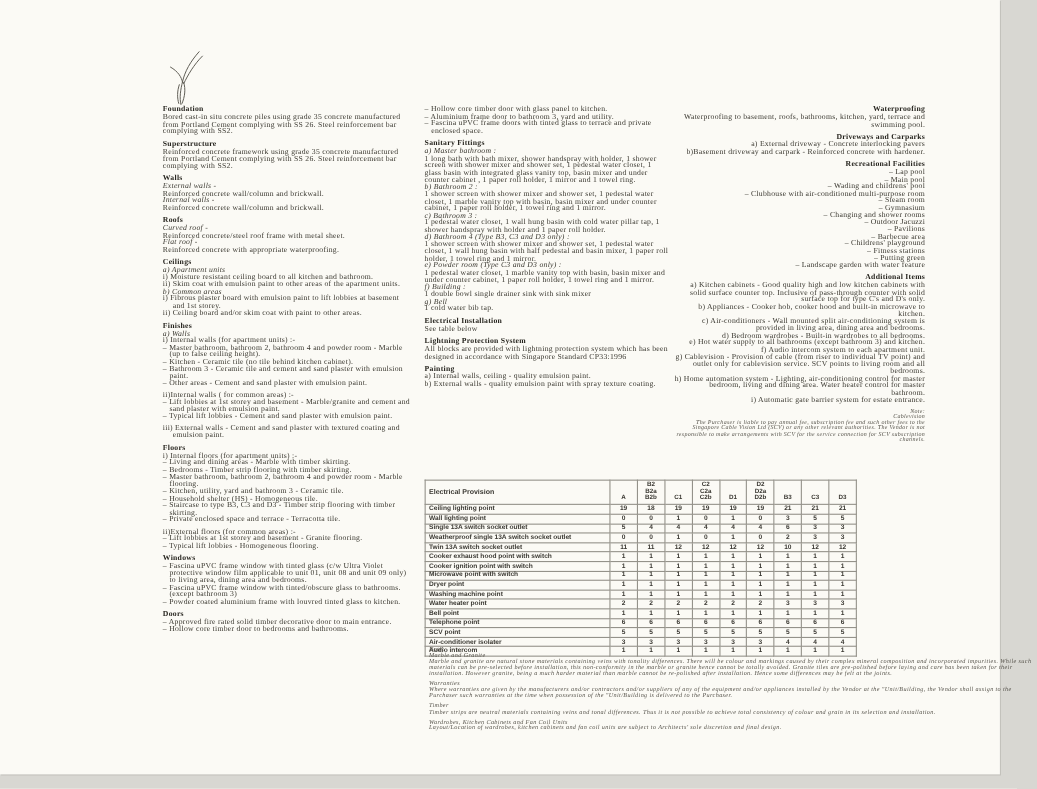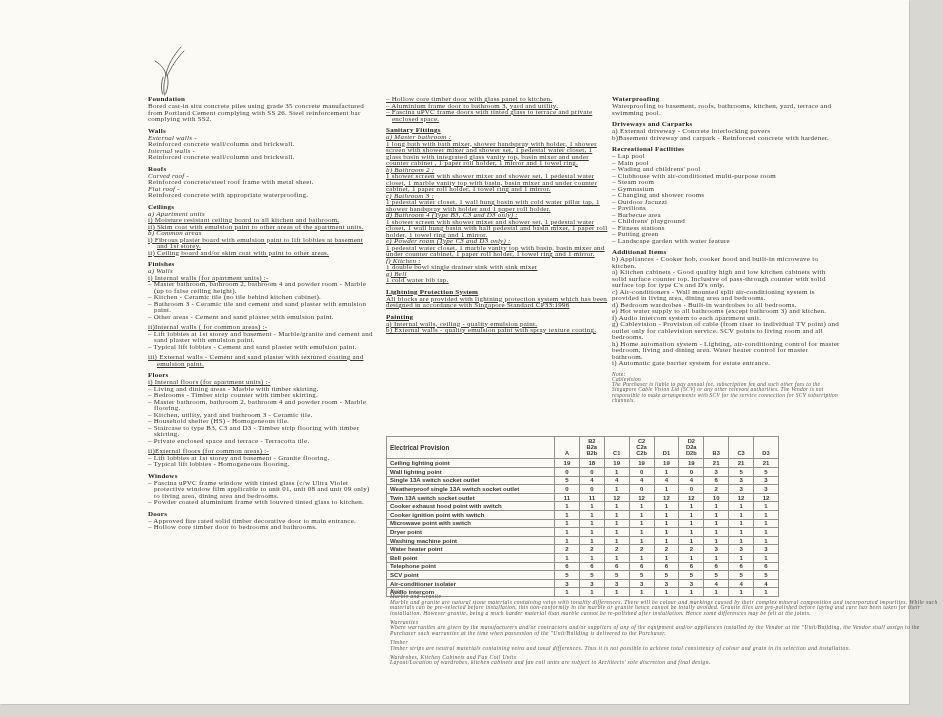--- a/index.html
+++ b/index.html
@@ -14,29 +14,29 @@
     box-shadow:1px 1px 0 #c3c2bc;
   }
   .logo{position:absolute;left:150px;top:44px;width:48px;height:54px;}
   .logo svg{width:100%;height:100%;}
 
   .col{
     position:absolute;top:96px;color:#39372f;
     font-size:7px;line-height:6.5px;letter-spacing:0.25px;
   }
   #col1{left:148px;width:227px;}
-  #col2{left:386px;width:223px;text-decoration:underline;}
-  #col3{left:612px;width:229px;}
+  #col2{left:386px;width:223px;}
+  #col3{left:612px;width:229px;text-align:right;}
 
   .section{margin-bottom:5px;}
   .shead{font-weight:bold;color:#211f19;margin:0 0 0.5px 0;}
   .ln{margin:0;}
   .ln.i{font-style:italic;}
   .ln.d{padding-left:6px;text-indent:-6px;}
-  .ln.n{padding-left:9px;text-indent:-9px;text-decoration:underline;}
+  .ln.n{padding-left:9px;text-indent:-9px;}
   .ln.g{height:4px;}
   .ln.sn{font-style:italic;font-size:5.4px;line-height:5.3px;color:#55524a;letter-spacing:0.3px;}
 
   .table-wrap{
     position:absolute;left:386px;top:436px;width:393px;background:#fbfaf5;
   }
   table{border-collapse:collapse;width:100%;table-layout:fixed;
     font-family:"Liberation Sans", sans-serif;color:#3b3933;}
   th,td{border:0.7px solid #94928a;}
   col.lblcol{width:168px;}
@@ -68,20 +68,24 @@
     <path d="M16 30 C14 38 13 45 14.5 51"></path>
     <path d="M17 31 C19 37 18 44 15.5 50"></path>
     <path d="M13 33 C11 39 11 45 12.5 50"></path>
   </svg>
 </div>
 
 <div id="col1" class="col">
     <div class="section">
       <div class="shead">Foundation</div>
       <div class="ln p">Bored cast-in situ concrete piles using grade 35 concrete manufactured from Portland Cement complying with SS 26. Steel reinforcement bar complying with SS2.</div>
+    </div>
+    <div class="section">
+      <div class="shead">Superstructure</div>
+      <div class="ln p">Reinforced concrete framework using grade 35 concrete manufactured from Portland Cement complying with SS 26. Steel reinforcement bar complying with SS2.</div>
     </div>
     <div class="section">
       <div class="shead">Walls</div>
       <div class="ln i">External walls -</div>
       <div class="ln p">Reinforced concrete wall/column and brickwall.</div>
       <div class="ln i">Internal walls -</div>
       <div class="ln p">Reinforced concrete wall/column and brickwall.</div>
     </div>
     <div class="section">
       <div class="shead">Roofs</div>
@@ -111,34 +115,35 @@
       <div class="ln n">ii)Internal walls ( for common areas) :-</div>
       <div class="ln d">– Lift lobbies at 1st storey and basement - Marble/granite and cement and sand plaster with emulsion paint.</div>
       <div class="ln d">– Typical lift lobbies - Cement and sand plaster with emulsion paint.</div>
       <div class="ln g"></div>
       <div class="ln n">iii)  External walls - Cement and sand plaster with textured coating and emulsion paint.</div>
     </div>
     <div class="section">
       <div class="shead">Floors</div>
       <div class="ln n">i)  Internal floors (for apartment units) :-</div>
       <div class="ln d">–  Living and dining areas - Marble with timber skirting.</div>
-      <div class="ln d">–  Bedrooms - Timber strip counter with timber skirting.</div>
+      <div class="ln d">–  Bedrooms - Timber strip flooring with timber skirting.</div>
       <div class="ln d">–  Master bathroom, bathroom 2, bathroom 4 and powder room - Marble flooring.</div>
       <div class="ln d">–  Kitchen, utility, yard and bathroom 3 - Ceramic tile.</div>
       <div class="ln d">–  Household shelter (HS) - Homogeneous tile.</div>
       <div class="ln d">– Staircase to type B3, C3 and D3 - Timber strip flooring with timber skirting.</div>
       <div class="ln d">– Private enclosed space and terrace - Terracotta tile.</div>
       <div class="ln g"></div>
       <div class="ln n">ii)External floors (for common areas) :-</div>
       <div class="ln d">– Lift lobbies at 1st storey and basement - Granite flooring.</div>
       <div class="ln d">– Typical lift lobbies - Homogeneous flooring.</div>
     </div>
     <div class="section">
       <div class="shead">Windows</div>
       <div class="ln d">– Fascina uPVC frame window with tinted glass (c/w Ultra Violet protective window film applicable to unit 01, unit 08 and unit 09 only) to living area, dining area and bedrooms.</div>
+      <div class="ln d">– Fascina uPVC frame window with tinted/obscure glass to bathrooms.(except bathroom 3)</div>
       <div class="ln d">– Powder coated aluminium frame with louvred tinted glass to kitchen.</div>
     </div>
     <div class="section">
       <div class="shead">Doors</div>
       <div class="ln d">– Approved fire rated solid timber decorative door to main entrance.</div>
       <div class="ln d">– Hollow core timber door to bedrooms and bathrooms.</div>
     </div>
   </div>
 <div id="col2" class="col">
     <div class="section">
@@ -151,24 +156,28 @@
       <div class="ln i">a) Master bathroom :</div>
       <div class="ln p">1 long bath with bath mixer, shower handspray with holder, 1 shower screen with shower mixer and shower set, 1 pedestal water closet, 1 glass basin with integrated glass vanity top, basin mixer and under counter cabinet , 1 paper roll holder, 1 mirror and 1 towel ring.</div>
       <div class="ln i">b) Bathroom 2 :</div>
       <div class="ln p">1 shower screen with shower mixer and shower set, 1 pedestal water closet, 1 marble vanity top with basin, basin mixer and under counter cabinet, 1 paper roll holder, 1 towel ring and 1 mirror.</div>
       <div class="ln i">c) Bathroom 3 :</div>
       <div class="ln p">1 pedestal water closet, 1 wall hung basin with cold water pillar tap, 1 shower handspray with holder and 1 paper roll holder.</div>
       <div class="ln i">d) Bathroom 4 (Type B3, C3 and D3 only) :</div>
       <div class="ln p">1 shower screen with shower mixer and shower set, 1 pedestal water closet, 1 wall hung basin with half pedestal and basin mixer, 1 paper roll holder, 1 towel ring and 1 mirror.</div>
       <div class="ln i">e) Powder room (Type C3 and D3 only) :</div>
       <div class="ln p">1 pedestal water closet, 1 marble vanity top with basin, basin mixer and under counter cabinet, 1 paper roll holder, 1 towel ring and 1 mirror.</div>
-      <div class="ln i">f) Kitchen :</div>
+      <div class="ln i">f) Building :</div>
       <div class="ln p">1 double bowl single drainer sink with sink mixer</div>
       <div class="ln i">g) Bell</div>
       <div class="ln p">1 cold water bib tap.</div>
+    </div>
+    <div class="section">
+      <div class="shead">Electrical Installation</div>
+      <div class="ln p">See table below</div>
     </div>
     <div class="section">
       <div class="shead">Lightning Protection System</div>
       <div class="ln p">All blocks are provided with lightning protection system which has been designed in accordance with Singapore Standard CP33:1996</div>
     </div>
     <div class="section">
       <div class="shead">Painting</div>
       <div class="ln p">a) Internal walls, ceiling - quality emulsion paint.</div>
       <div class="ln p">b) External walls - quality emulsion paint with spray texture coating.</div>
     </div>
@@ -195,22 +204,22 @@
       <div class="ln d">– Outdoor Jacuzzi</div>
       <div class="ln d">– Pavilions</div>
       <div class="ln d">– Barbecue area</div>
       <div class="ln d">– Childrens' playground</div>
       <div class="ln d">– Fitness stations</div>
       <div class="ln d">– Putting green</div>
       <div class="ln d">– Landscape garden with water feature</div>
     </div>
     <div class="section">
       <div class="shead">Additional Items</div>
+      <div class="ln p">a)  Kitchen cabinets - Good quality high and low kitchen cabinets with solid surface counter top. Inclusive of pass-through counter with solid surface top for type C's and D's only.</div>
       <div class="ln p">b) Appliances - Cooker hob, cooker hood and built-in microwave to kitchen.</div>
-      <div class="ln p">a)  Kitchen cabinets - Good quality high and low kitchen cabinets with solid surface counter top. Inclusive of pass-through counter with solid surface top for type C's and D's only.</div>
       <div class="ln p">c) Air-conditioners - Wall mounted split air-conditioning system is provided in living area, dining area and bedrooms.</div>
       <div class="ln p">d) Bedroom wardrobes - Built-in wardrobes to all bedrooms.</div>
       <div class="ln p">e) Hot water supply to all bathrooms (except bathroom 3) and kitchen.</div>
       <div class="ln p">f) Audio intercom system to each apartment unit.</div>
       <div class="ln p">g) Cablevision - Provision of cable (from riser to individual TV point) and outlet only for cablevision service. SCV points to living room and all bedrooms.</div>
       <div class="ln p">h) Home automation system - Lighting, air-conditioning control for master bedroom, living and dining area. Water heater control for master bathroom.</div>
       <div class="ln p">i) Automatic gate barrier system for estate entrance.</div>
     </div>
     <div class="section">
       <div class="ln sn">Note:</div>

